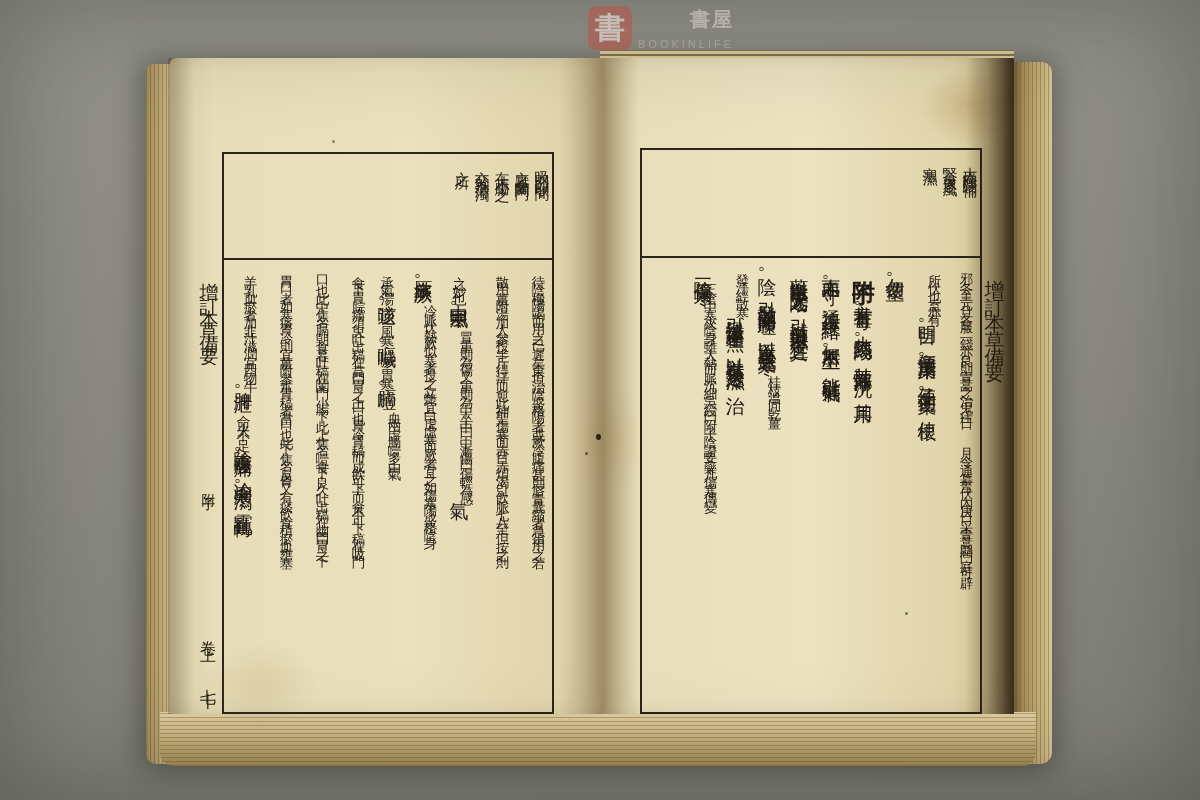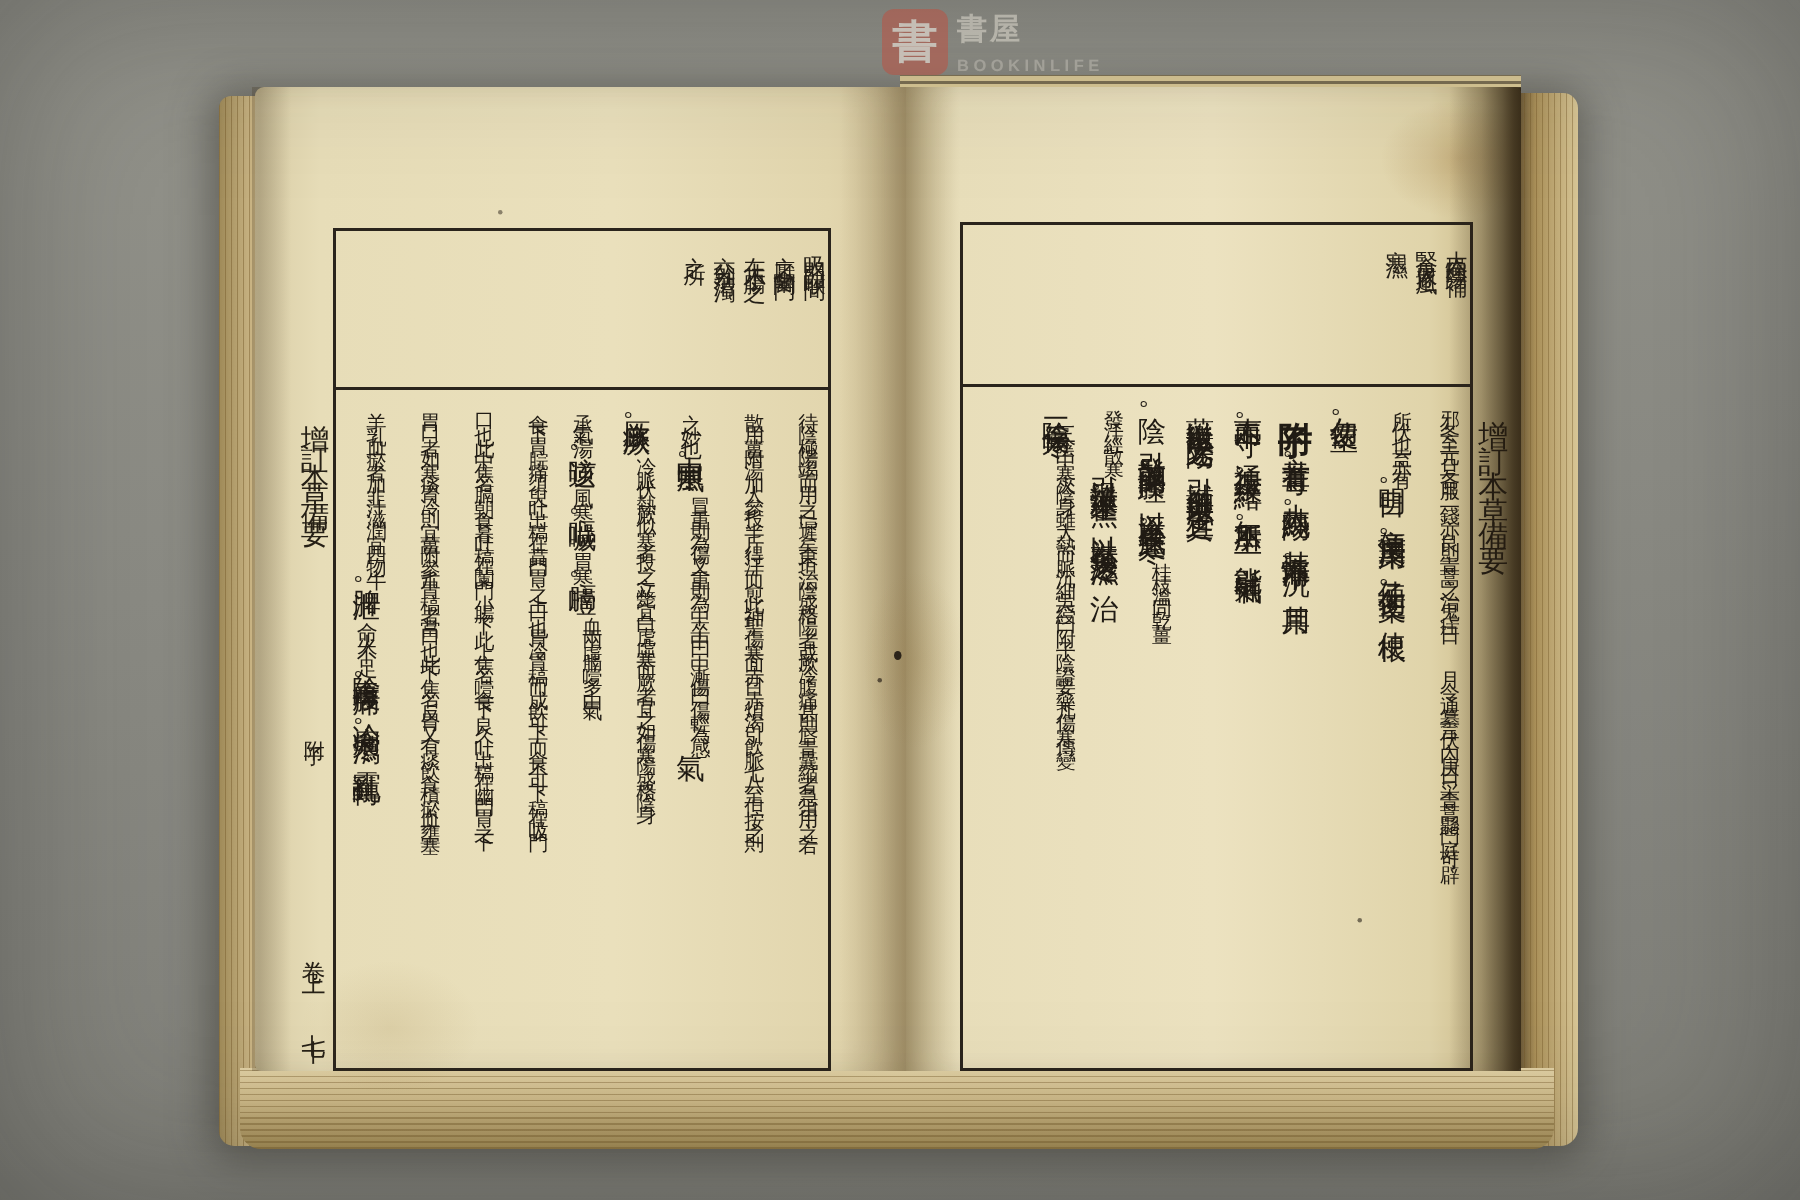--- a/index.html
+++ b/index.html
@@ -82,24 +82,24 @@
   .speck1{left:596px;top:434px;width:5px;height:6px;}
   .speck2{left:585px;top:452px;width:3px;height:3px;opacity:.7;}
   .speck3{left:905px;top:612px;width:3px;height:3px;opacity:.6;}
   .speck4{left:332px;top:140px;width:3px;height:3px;opacity:.5;}
   
   .watermark{position:absolute;left:588px;top:6px;z-index:40;display:flex;align-items:flex-start;
     gap:6px;opacity:.55;}
   .wm-badge{width:44px;height:44px;border-radius:8px;background:rgba(196,74,58,.85);
     display:flex;align-items:center;justify-content:center;
     color:rgba(255,248,238,.95);font-size:30px;font-weight:bold;}
-  .wm-side{display:flex;flex-direction:column;justify-content:space-between;height:44px;}
+  .wm-side{display:flex;flex-direction:column;justify-content:space-between;height:44px;align-items:flex-end;}
   .wm-glyphs{color:rgba(245,240,228,.8);font-size:20px;font-weight:bold;letter-spacing:2px;}
   .wm-caption{color:rgba(235,230,218,.55);font-size:11px;letter-spacing:3px;
-    font-family:"Liberation Sans",sans-serif;font-weight:bold;}
+    font-family:"Liberation Sans",sans-serif;}
 </style>
 </head>
 <body>
 
 <div id="scene">
 
   <div class="book-shadow"></div>
 
   <div class="edge edge-left"></div>
   <div class="edge edge-right"></div>

